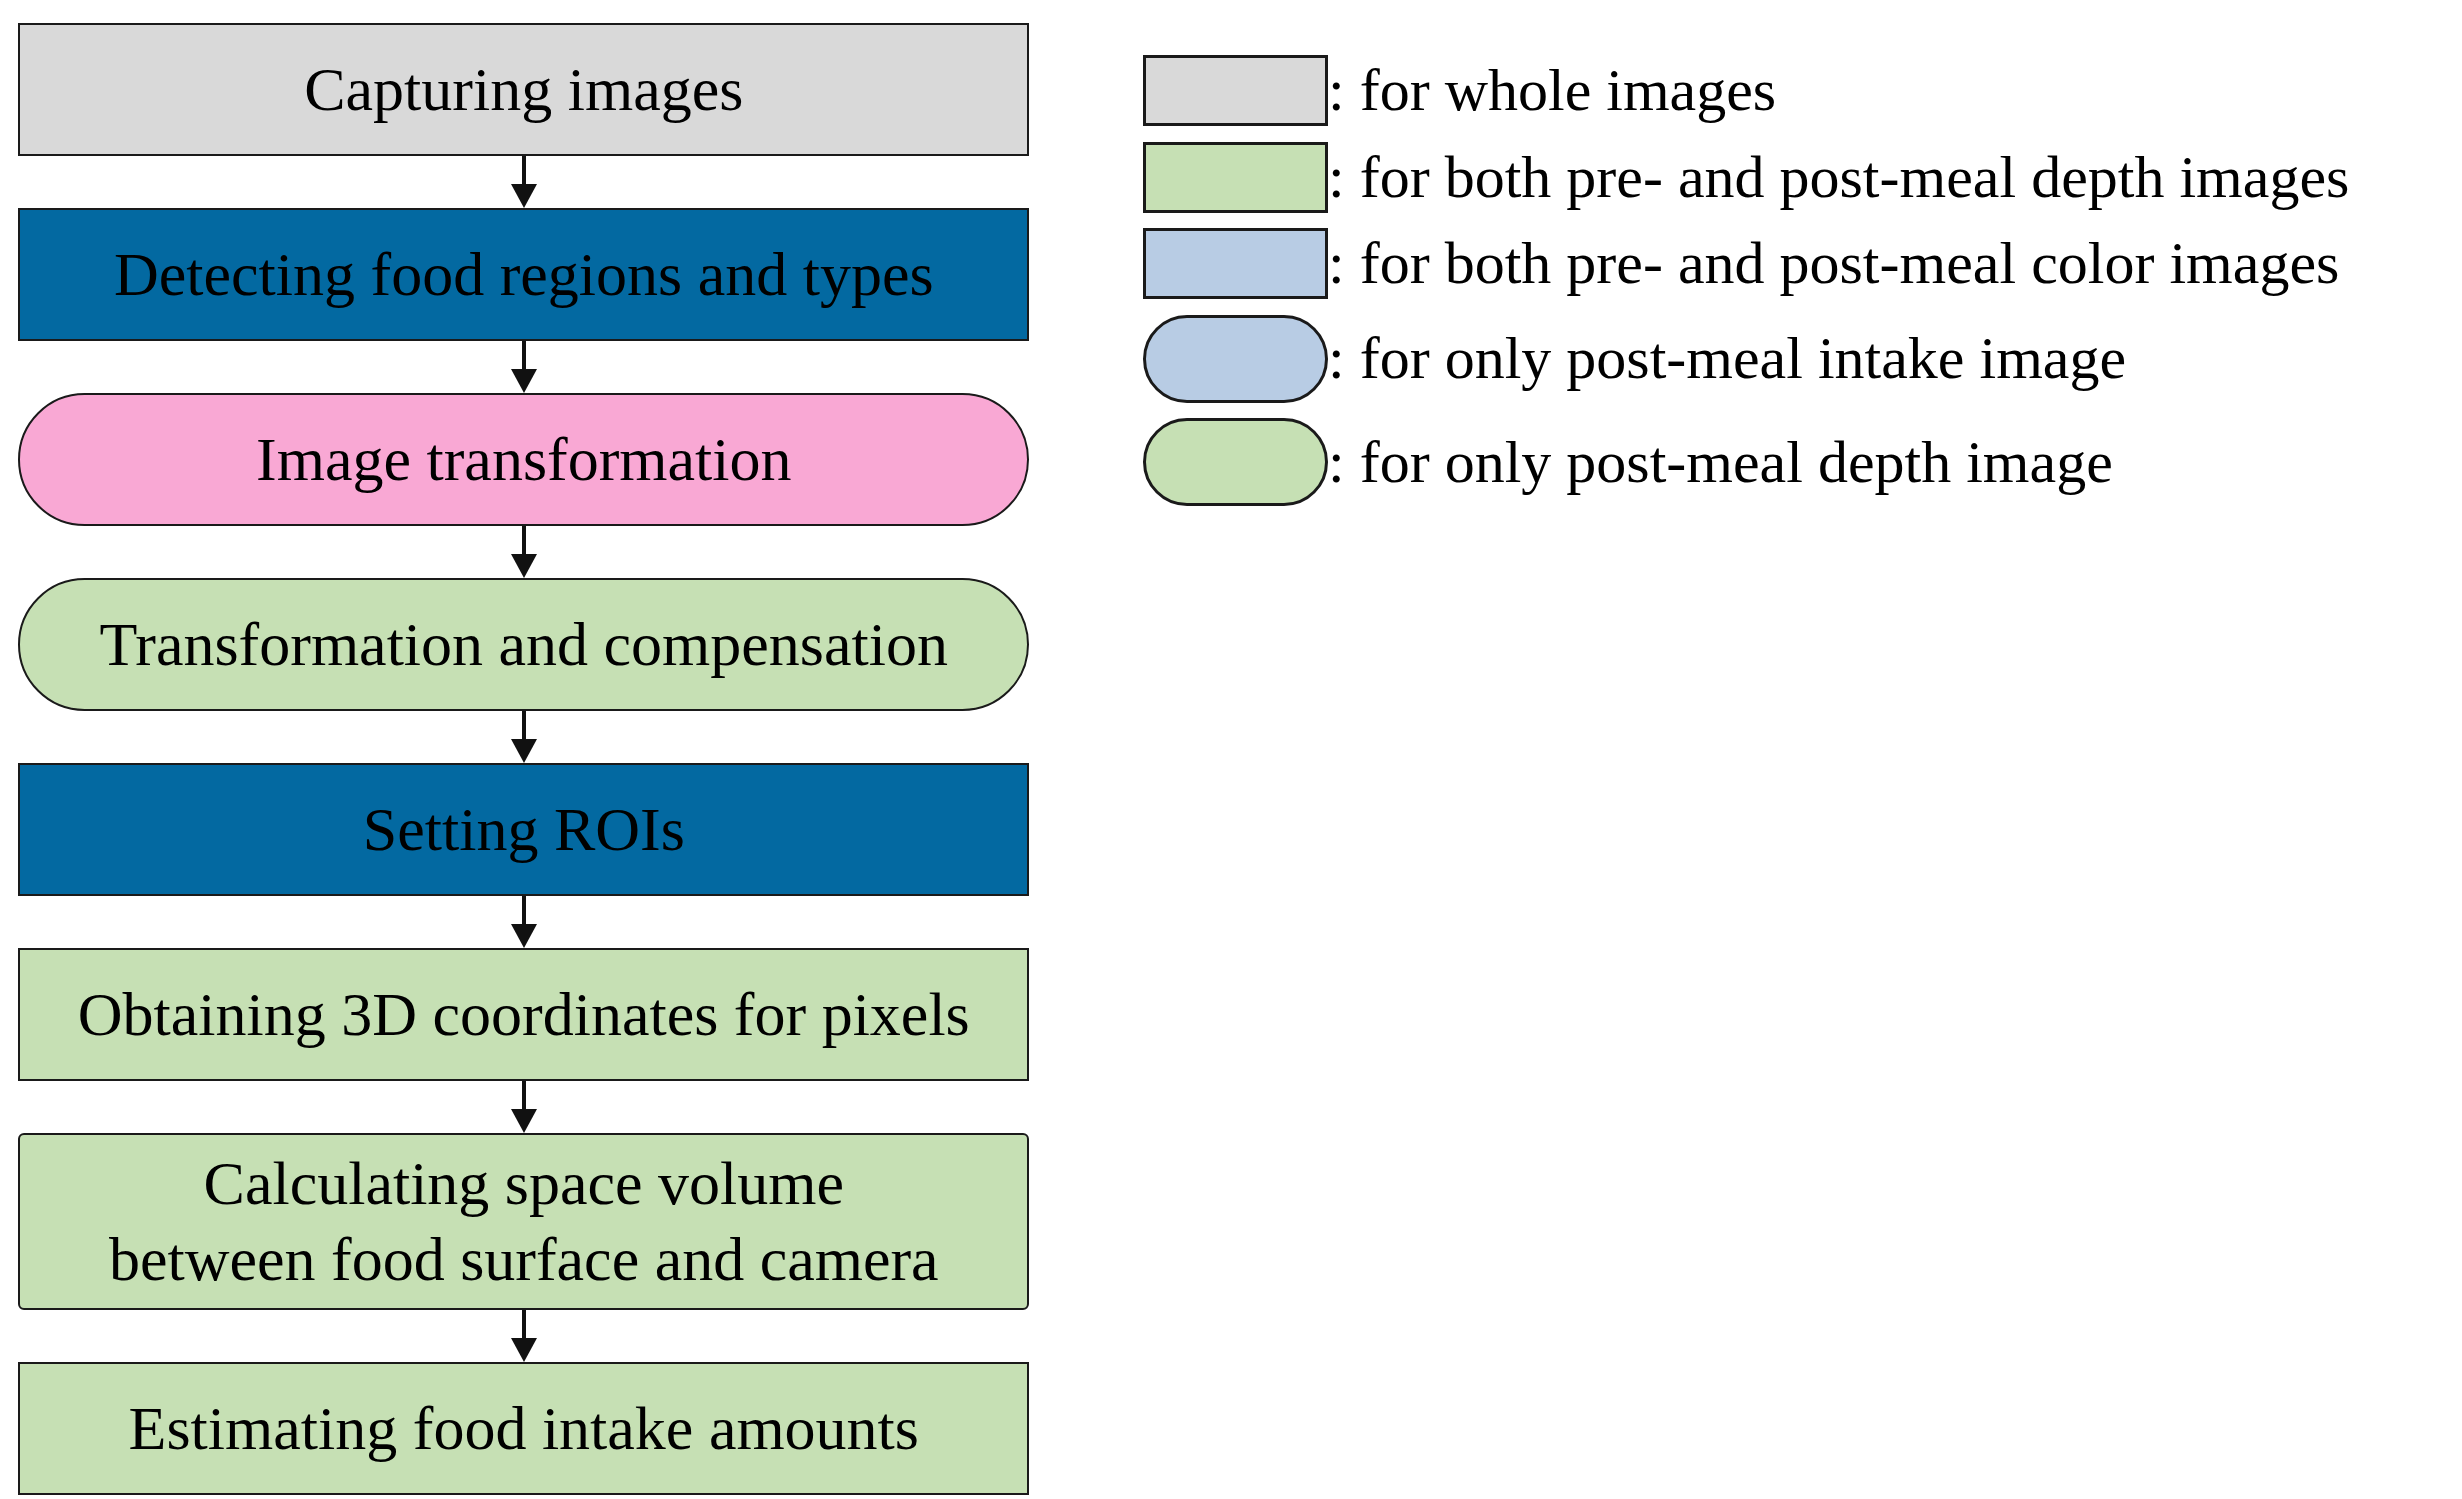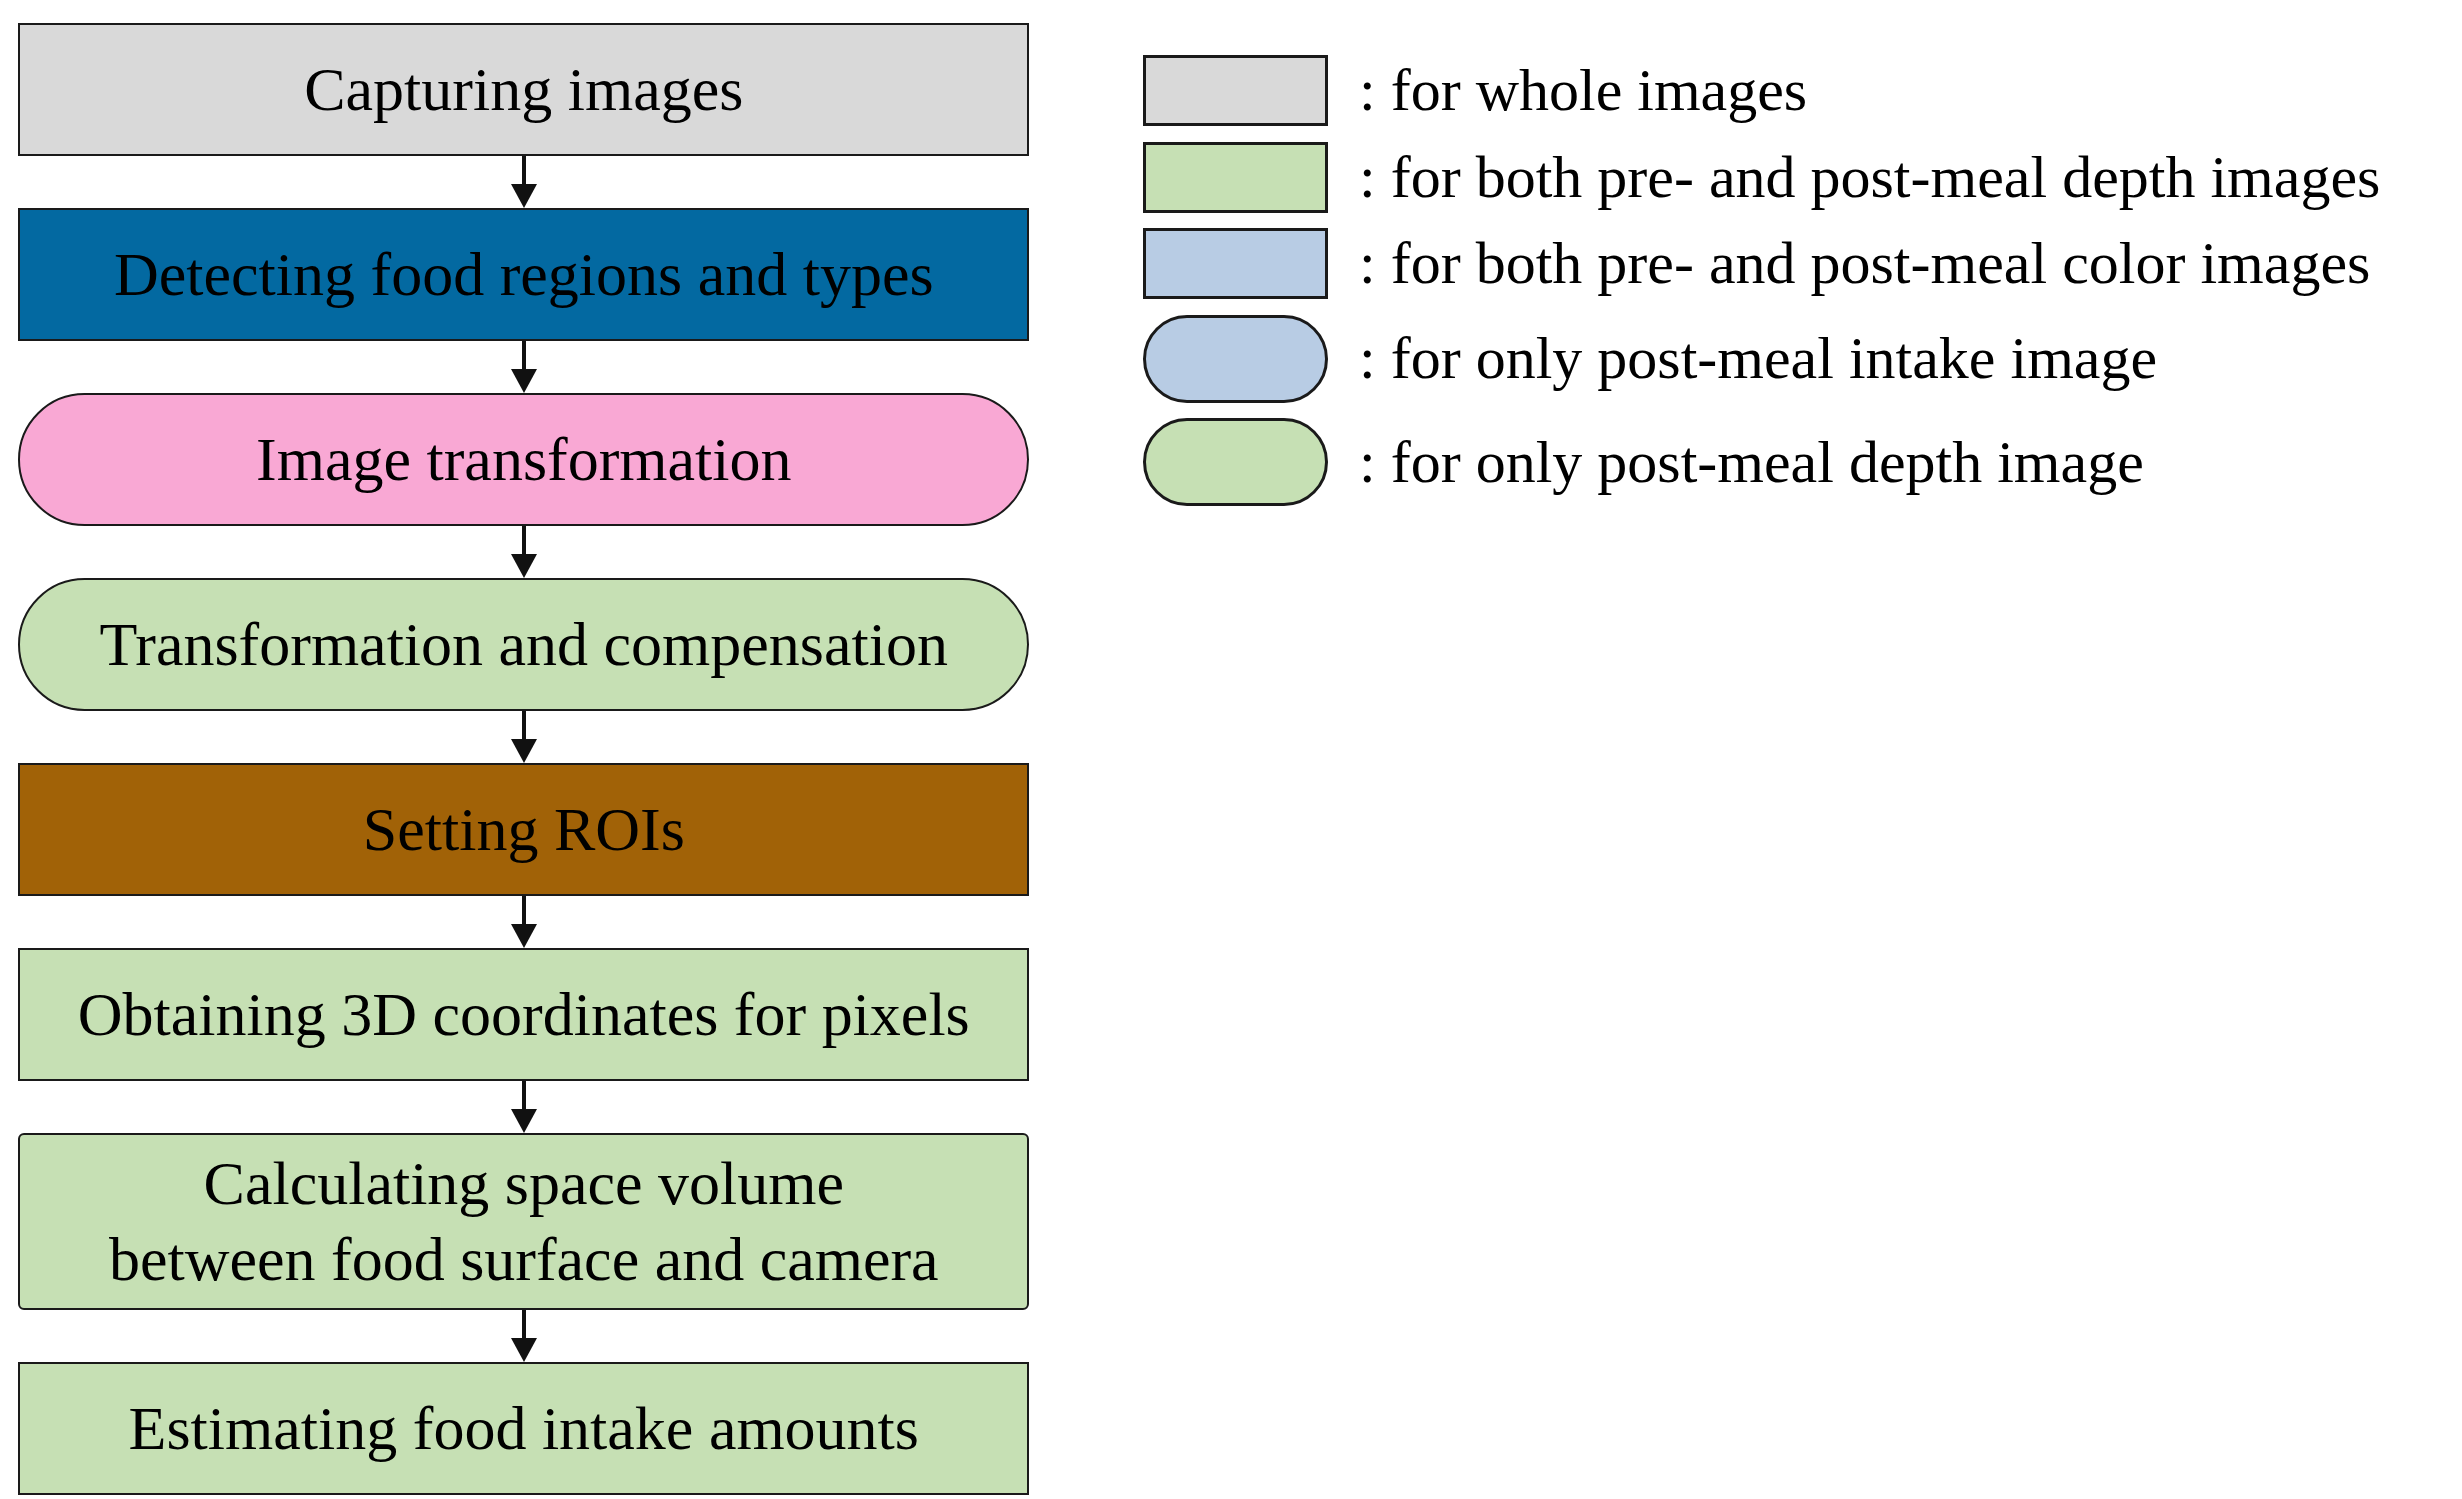--- a/index.html
+++ b/index.html
@@ -74,21 +74,20 @@
   }
   .swatch {
     box-sizing: border-box;
     width: 185px;
     flex: 0 0 185px;
     border: 3.7px solid #1a1a1a;
   }
   .swatch.rect { height: 71px; }
   .swatch.pill { height: 88px; border-radius: 44px; }
   .legend-label {
-    margin-left: 31px;
     font-size: 60px;
     white-space: nowrap;
   }
 </style>
 </head>
 <body>
 
 <div class="canvas">
 
   <div class="flow">
@@ -114,21 +113,21 @@
       <div class="arrow-head"></div>
     </div>
 
     <div class="box pill" style="background-color: rgb(198, 224, 180);">Transformation and compensation</div>
 
     <div class="arrow">
       <div class="arrow-line"></div>
       <div class="arrow-head"></div>
     </div>
 
-    <div class="box" style="background-color: #a16207;">Setting ROIs</div>
+    <div class="box" style="background-color: #0369a1;">Setting ROIs</div>
 
     <div class="arrow">
       <div class="arrow-line"></div>
       <div class="arrow-head"></div>
     </div>
 
     <div class="box" style="background-color: rgb(198, 224, 180);">Obtaining 3D coordinates for pixels</div>
 
     <div class="arrow">
       <div class="arrow-line"></div>

